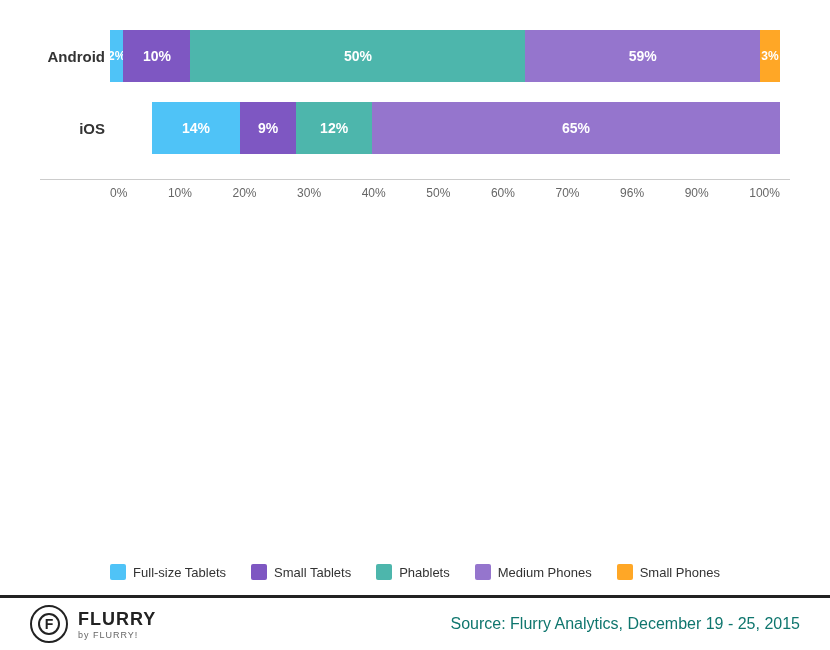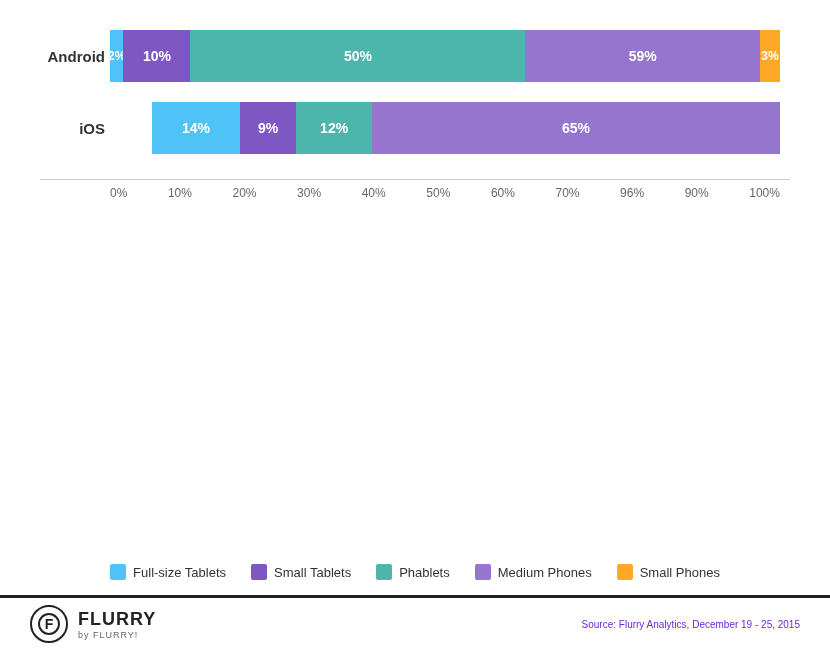--- a/index.html
+++ b/index.html
@@ -141,22 +141,22 @@
       color: #222;
       letter-spacing: 1px;
       text-transform: uppercase;
     }
     .logo-yahoo {
       font-size: 9px;
       color: #666;
       letter-spacing: 1px;
     }
     .footer-source {
-      font-size: 10px;
-      color: #6d28d9;
+      font-size: 16px;
+      color: #0f766e;
       text-align: center;
     }
   </style>
 </head>
 <body>
 
 <div class="container">
   <div class="chart-area">
 
     <div class="chart-body" id="chart-body">

